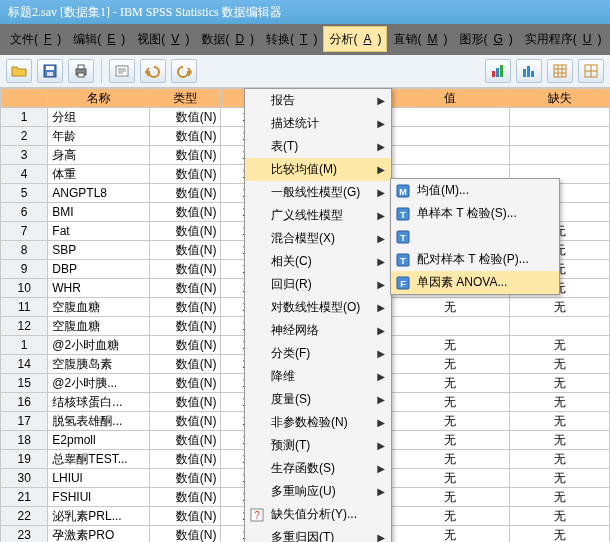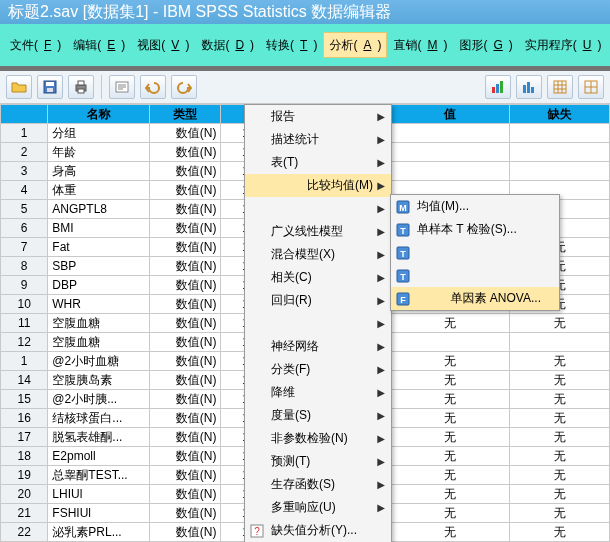--- a/index.html
+++ b/index.html
@@ -1,39 +1,39 @@
 <!DOCTYPE html>
 <html><head>
 <meta charset="utf-8">
 <style>
   html,body{margin:0;padding:0;font-family:"Microsoft YaHei","SimSun",sans-serif;font-size:12px;background:#fff;color:#000;width:610px;}
-  .titlebar{background:linear-gradient(#6fb7e8,#5aa8db);color:#fff;padding:3px 8px;font-size:16px;height:18px;line-height:18px;overflow:hidden;white-space:nowrap;}
-  .menubar{background:#5eead4;padding:8px 4px;border-bottom:5px solid #737373;white-space:nowrap;}
+  .titlebar{background:linear-gradient(#6fb7e8,#5aa8db);color:#fff;padding:3px 8px;font-size:12px;height:18px;line-height:18px;overflow:hidden;white-space:nowrap;font-family:Liberation Serif, serif;}
+  .menubar{background:#737373;padding:2px 4px;border-bottom:1px solid #737373;white-space:nowrap;}
   .menubar span{display:inline-block;padding:3px 6px;cursor:default;}
   .menubar span.hl{background:#ffe9a8;border:1px solid #e0c86f;padding:2px 5px;}
   .toolbar{background:#eef3f7;padding:4px 6px;border-bottom:1px solid #c9c9c9;display:flex;gap:5px;align-items:center;}
   .tbicon{width:24px;height:22px;border:1px solid #b5c5d6;border-radius:2px;background:linear-gradient(#fff,#dde8f3);display:flex;align-items:center;justify-content:center;}
   .tbicon svg{width:16px;height:16px;}
   .sep{width:1px;height:24px;background:#c9c9c9;margin:0 2px;}
   .grid-area{position:relative;height:470px;overflow:hidden;}
   table.grid{border-collapse:collapse;table-layout:fixed;width:610px;}
   table.grid th,table.grid td{border:1px solid #c9c9c9;height:18px;padding:0 4px;overflow:hidden;white-space:nowrap;font-size:12px;}
-  table.grid th{background:#0ea5e9;font-weight:bold;text-align:center;}
+  table.grid th{background:#fdba74;font-weight:normal;text-align:center;}
   table.grid td.rowhdr{background:#eef1f4;text-align:center;width:38px;}
   table.grid td{background:#fff;}
   .col-name{width:92px;}
   .col-type{width:62px;text-align:right;}
   .col-w{width:30px;text-align:right;}
   .col-lbl{width:120px;text-align:center;}
   .col-val{width:110px;text-align:center;}
   .col-miss{width:90px;text-align:center;}
   
   .menu{position:absolute;background:#f4f4f4;border:1px solid #9a9a9a;box-shadow:2px 2px 4px rgba(0,0,0,.25);}
   .menu .mi{display:flex;align-items:center;padding:2px 18px 2px 26px;height:19px;position:relative;cursor:default;white-space:nowrap;}
-  .menu .mi.hl{background:#ffe9a8;justify-content:flex-end;}
+  .menu .mi.hl{background:#ffe9a8;}
   .menu .mi .arrow{position:absolute;right:6px;font-size:10px;color:#333;}
   .menu .mi .ic{position:absolute;left:4px;width:16px;height:16px;display:flex;align-items:center;justify-content:center;}
   .menu .mi .ic svg{width:14px;height:14px;}
   .menu1{top:0;left:244px;width:146px;}
   .menu2{top:90px;left:390px;width:168px;}
   .ulch{text-decoration:underline;}
 </style>
 </head>
 <body>
 
@@ -288,21 +288,21 @@
         <tr>
           <td class="rowhdr">19</td>
           <td class="col-name">总睾酮TEST...</td>
           <td class="col-type">数值(N)</td>
           <td class="col-w">12</td>
           <td class="col-lbl"></td>
           <td class="col-val">无</td>
           <td class="col-miss">无</td>
         </tr>
         <tr>
-          <td class="rowhdr">20</td>
+          <td class="rowhdr">30</td>
           <td class="col-name">LHIUl</td>
           <td class="col-type">数值(N)</td>
           <td class="col-w">12</td>
           <td class="col-lbl"></td>
           <td class="col-val">无</td>
           <td class="col-miss">无</td>
         </tr>
         <tr>
           <td class="rowhdr">21</td>
           <td class="col-name">FSHIUl</td>
@@ -344,39 +344,41 @@
       </div>
       <div class="mi">
         <span>表(T)</span>
         <span class="arrow">▶</span>
       </div>
       <div class="mi hl">
         <span>比较均值(M)</span>
         <span class="arrow">▶</span>
       </div>
       <div class="mi">
+        <span>一般线性模型(G)</span>
         <span class="arrow">▶</span>
       </div>
       <div class="mi">
         <span>广义线性模型</span>
         <span class="arrow">▶</span>
       </div>
       <div class="mi">
         <span>混合模型(X)</span>
         <span class="arrow">▶</span>
       </div>
       <div class="mi">
         <span>相关(C)</span>
         <span class="arrow">▶</span>
       </div>
       <div class="mi">
         <span>回归(R)</span>
         <span class="arrow">▶</span>
       </div>
       <div class="mi">
+        <span>对数线性模型(O)</span>
         <span class="arrow">▶</span>
       </div>
       <div class="mi">
         <span>神经网络</span>
         <span class="arrow">▶</span>
       </div>
       <div class="mi">
         <span>分类(F)</span>
         <span class="arrow">▶</span>
       </div>
@@ -446,20 +448,21 @@
           </svg>
         </span>
       </div>
       <div class="mi">
         <span class="ic">
           <svg viewBox="0 0 14 14">
             <rect x="1" y="1" width="12" height="12" rx="1" fill="#4a8ed8" stroke="#2a5ca0"></rect>
             <text x="7" y="11" text-anchor="middle" font-size="9" fill="#fff" font-weight="bold">T</text>
           </svg>
         </span>
+        <span>配对样本 T 检验(P)...</span>
       </div>
       <div class="mi hl">
         <span class="ic">
           <svg viewBox="0 0 14 14">
             <rect x="1" y="1" width="12" height="12" rx="1" fill="#4a8ed8" stroke="#2a5ca0"></rect>
             <text x="7" y="11" text-anchor="middle" font-size="9" fill="#fff" font-weight="bold">F</text>
           </svg>
         </span>
         <span>单因素 ANOVA...</span>
       </div>

